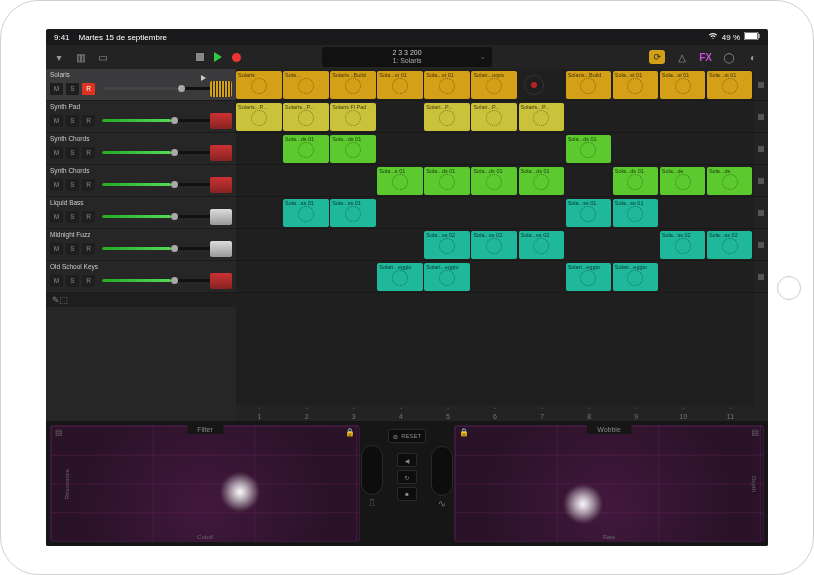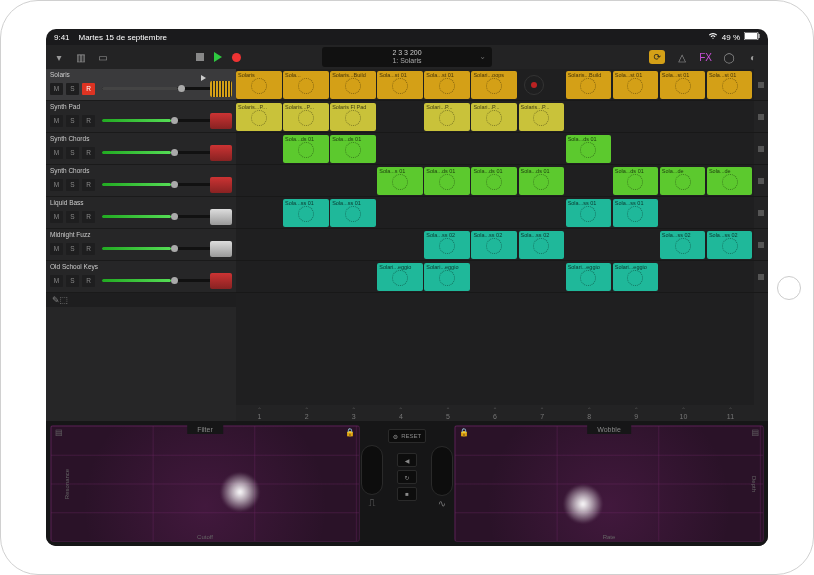--- a/index.html
+++ b/index.html
@@ -1,34 +1,34 @@
 <!DOCTYPE html>
 <html><head>
 <meta charset="utf-8">
 <style>
 * { margin: 0; padding: 0; box-sizing: border-box; font-family: -apple-system, Helvetica, Arial, sans-serif; }
 body { background: #fff; display: flex; align-items: center; justify-content: center; height: 575px; }
 .device { width: 814px; height: 575px; background: #fff; border-radius: 38px; border: 1px solid #d0d0d0; position: relative; padding: 28px 45px 28px 45px; }
 .home-btn { position: absolute; right: 12px; top: 50%; transform: translateY(-50%); width: 24px; height: 24px; border: 1px solid #ccc; border-radius: 50%; }
-.screen { background: #1a1a1c; width: 100%; height: 100%; border-radius: 10px; overflow: hidden; display: flex; flex-direction: column; }
+.screen { background: #1a1a1c; width: 100%; height: 100%; border-radius: 2px; overflow: hidden; display: flex; flex-direction: column; }
 .status-bar { height: 16px; display: flex; justify-content: space-between; align-items: center; padding: 0 8px; color: #fff; font-size: 8px; }
 .status-bar .right { display: flex; gap: 4px; align-items: center; }
 .wifi { width: 10px; height: 8px; }
 .toolbar { height: 24px; background: #232324; display: flex; align-items: center; padding: 0 6px; gap: 6px; position: relative; }
 .tb-icon { width: 14px; height: 14px; display: flex; align-items: center; justify-content: center; color: #999; font-size: 10px; cursor: pointer; }
 .tb-group { display: flex; gap: 8px; align-items: center; }
 .transport { position: absolute; left: 150px; display: flex; gap: 10px; align-items: center; }
 .stop-ic { width: 8px; height: 8px; background: #888; }
 .play-ic { width: 0; height: 0; border-left: 8px solid #2ec940; border-top: 5px solid transparent; border-bottom: 5px solid transparent; }
 .rec-ic { width: 9px; height: 9px; background: #e33; border-radius: 50%; }
 .lcd { position: absolute; left: 50%; transform: translateX(-50%); width: 170px; height: 20px; background: #111; border-radius: 3px; display: flex; flex-direction: column; align-items: center; justify-content: center; color: #aaa; font-size: 7px; line-height: 1.1; }
 .lcd-top { color: #ccc; }
 .lcd-chev { position: absolute; right: 6px; color: #666; font-size: 8px; }
 .tb-right { position: absolute; right: 8px; display: flex; gap: 10px; align-items: center; }
-.fx-lbl { color: #c84fd6; font-size: 10px; font-weight: 400; }
+.fx-lbl { color: #c84fd6; font-size: 10px; font-weight: 700; }
 .cycle { width: 16px; height: 14px; background: #d4a017; border-radius: 3px; display: flex; align-items: center; justify-content: center; color: #222; font-size: 9px; }
 .main { flex: 1; display: flex; overflow: hidden; }
 .tracks-col { width: 190px; background: #262627; display: flex; flex-direction: column; }
 .track { height: 32px; border-bottom: 1px solid #1a1a1a; padding: 2px 4px; position: relative; display:flex; flex-direction:column; justify-content:center; }
 .track.sel { background: #3a3a3c; }
 .track-name { color: #ccc; font-size: 6.5px; position: absolute; top: 2px; left: 4px; }
 .track-ctrls { display: flex; align-items: center; gap: 3px; margin-top: 8px; }
 .msr-btn { width: 13px; height: 12px; background: #1e1e1f; color: #888; font-size: 6.5px; display: flex; align-items: center; justify-content: center; border-radius: 1px; cursor: pointer; }
 .msr-btn.rec-on { background: #d32; color: #fff; }
 .vol-slider { flex: 1; height: 3px; background: #111; border-radius: 2px; position: relative; margin: 0 4px; }

